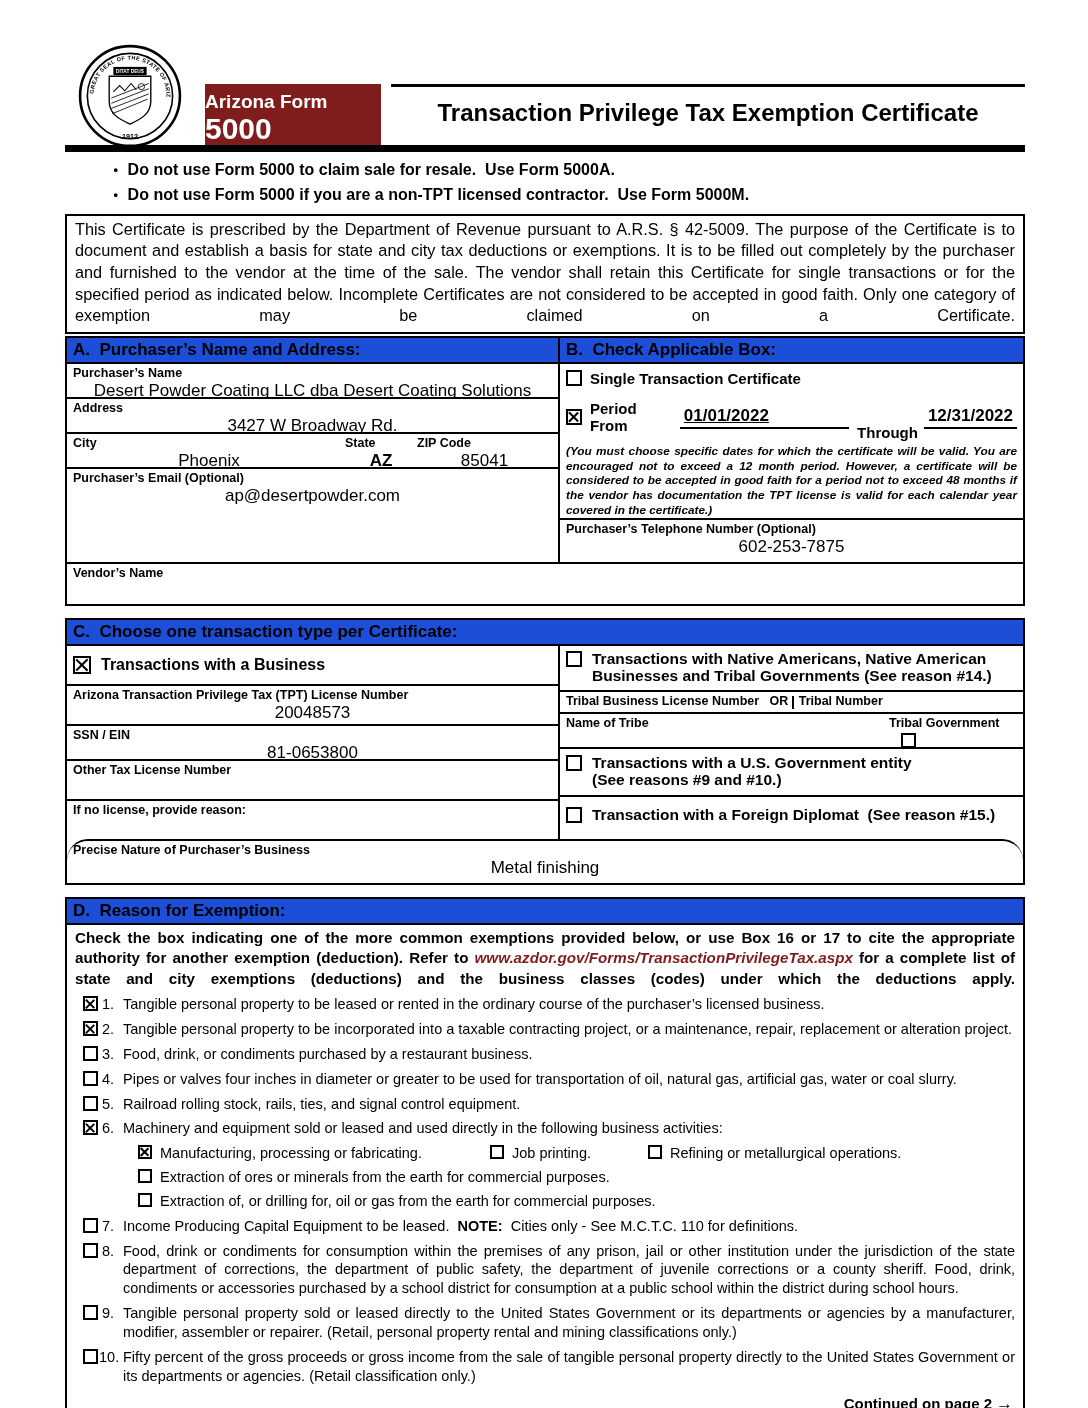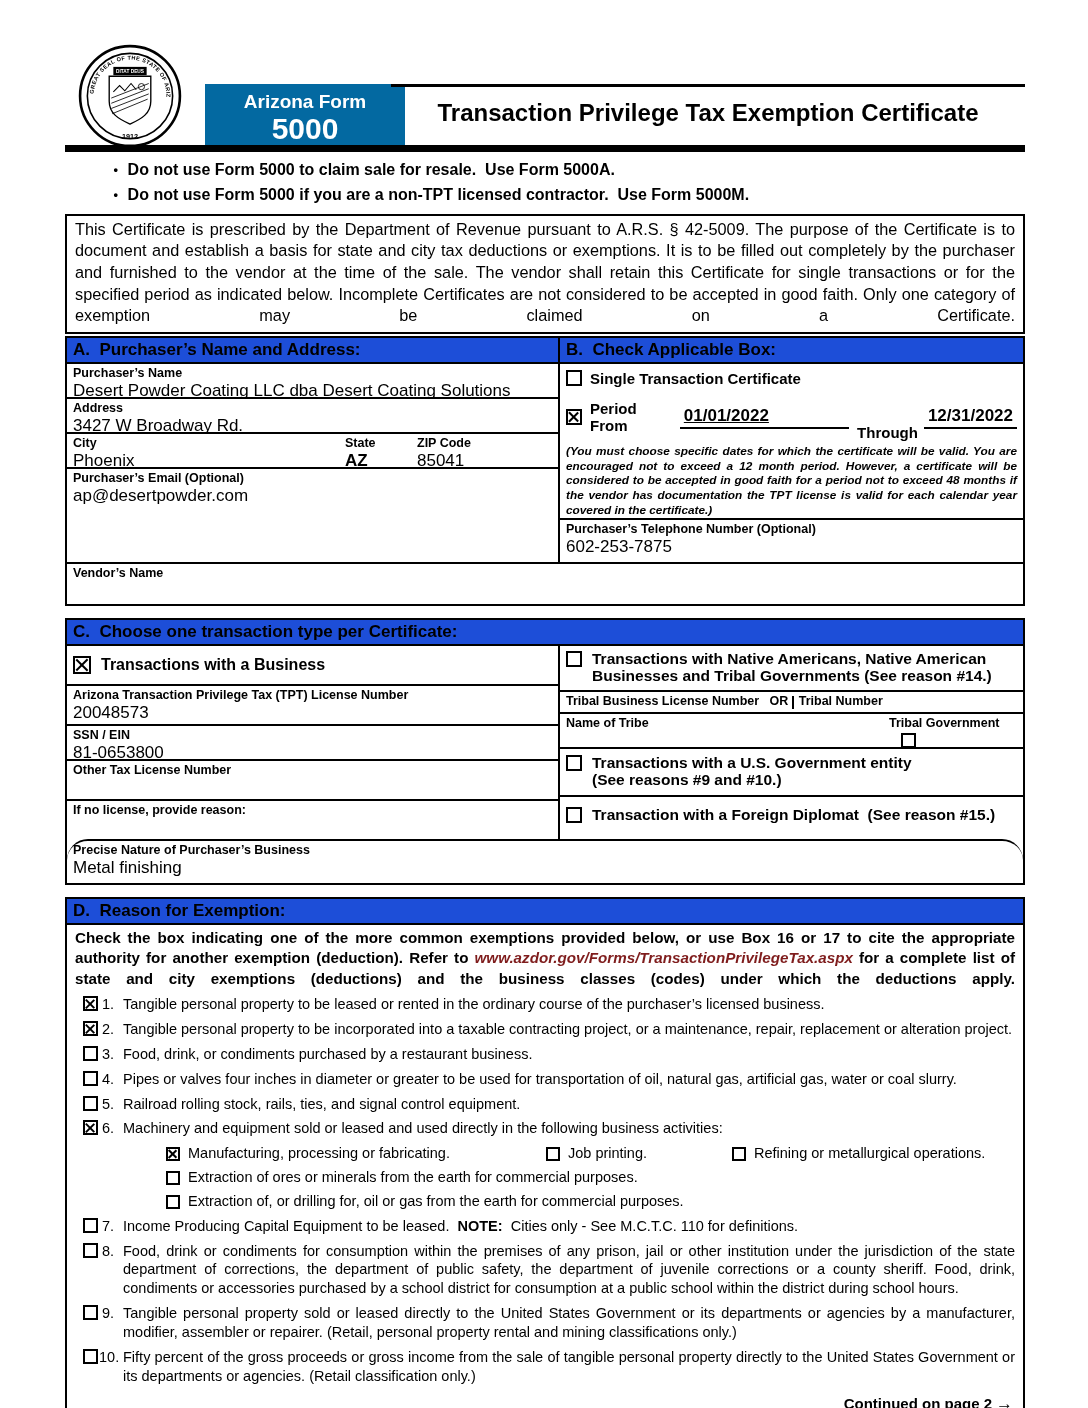--- a/index.html
+++ b/index.html
@@ -5,41 +5,41 @@
   * { margin:0; padding:0; box-sizing:border-box; }
   html,body { background:#fff; }
   body { font-family:"Liberation Sans", sans-serif; color:#000; }
   .page { width:1088px; height:1408px; position:relative; background:#fff; overflow:hidden; }
   .content { position:absolute; left:65px; top:0; width:960px; }
   .pre { white-space:pre-wrap; }
 
   
   .hdr { position:relative; height:152px; }
   .seal { position:absolute; left:13px; top:44px; width:104px; height:104px; }
-  .formbox { position:absolute; left:140px; top:84px; width:200px; height:62px; background:#0369a1; color:#fff; text-align:center; }
+  .formbox { position:absolute; left:140px; top:84px; width:176px; height:62px; background:#7f1d1d; color:#fff; }
   .formbox .l1 { font-size:19px; font-weight:bold; margin-top:7px; }
   .formbox .l2 { font-size:30px; font-weight:bold; line-height:1.05; }
   .hdr-line { position:absolute; left:326px; right:0; top:84px; height:3px; background:#000; }
   .hdr-title { position:absolute; left:326px; top:99px; width:634px; text-align:center; font-size:24px; font-weight:bold; }
   .hdr-bar { position:absolute; left:0; right:0; top:145px; height:7px; background:#000; }
 
   
   .notices { margin:6px 0 6px 48px; }
   .notice { font-size:16px; font-weight:bold; line-height:1.55; }
   .notice .bullet { display:inline-block; margin-right:9px; transform:scale(.8); }
 
   
   .introbox { border:2px solid #000; padding:3px 8px 5px; font-size:16.3px; line-height:1.33;
               text-align:justify; text-align-last:justify; }
 
   
   .sec-hdr { background:#1d4ed8; font-weight:bold; font-size:17px; line-height:22px; padding:1px 6px;
              border-bottom:2px solid #000; white-space:pre-wrap; }
   .lbl { font-size:12.5px; font-weight:600; line-height:1.15; }
-  .val { font-size:17px; font-weight:500; margin-top:2px; line-height:1.1; }
+  .val { font-size:17px; font-weight:500; margin-top:2px; line-height:1.1;text-align:center; }
   .cb { display:inline-block; width:15px; height:15px; border:2px solid #000; position:relative; flex:0 0 auto; background:#fff; }
   .cb-lg { width:18px; height:18px; }
   .cb-md { width:16px; height:16px; }
   .cb.checked::before, .cb.checked::after { content:""; position:absolute; top:50%; left:-6%; width:112%; height:2px; background:#000; margin-top:-1px; }
   .cb.checked::before { transform:rotate(45deg); }
   .cb.checked::after { transform:rotate(-45deg); }
 
   
   .ab-box { border:2px solid #000; margin-top:2px; }
   .ab-cols { display:flex; }
@@ -84,21 +84,21 @@
   .d-intro { font-weight:bold; font-size:15.2px; line-height:1.35; text-align:justify; text-align-last:justify; }
   .d-link { color:#7f1d1d; font-style:italic; text-decoration:none; }
   .d-items { margin-top:5px; }
   .d-item { display:flex; align-items:flex-start; margin:6px 0; font-size:14.5px; line-height:1.3; padding-left:8px; }
   .d-item .cb { margin-top:1px; }
   .d-item .num { flex:0 0 25px; padding-left:4px; }
   .d-item .txt { flex:1; text-align:justify; }
   .note-b { font-weight:bold; }
   .subrow { display:flex; align-items:flex-start; margin:5px 0 5px 63px; font-size:14.5px; line-height:1.3; }
   .subrow .cb { width:14px; height:14px; margin:1px 8px 0 0; }
-  .sub-opt { display:flex; align-items:center;margin-left:28px; }
+  .sub-opt { display:flex; align-items:flex-start; }
   .sub-opt1 { width:352px; } .sub-opt2 { width:158px; }
   .continued { text-align:right; font-weight:bold; font-size:15px; margin-top:8px; padding-right:2px; }
   .continued .arrow { font-size:17px; margin-left:4px; }
 </style>
 </head>
 <body>
 
 <div class="page">
 <div class="content">
 

